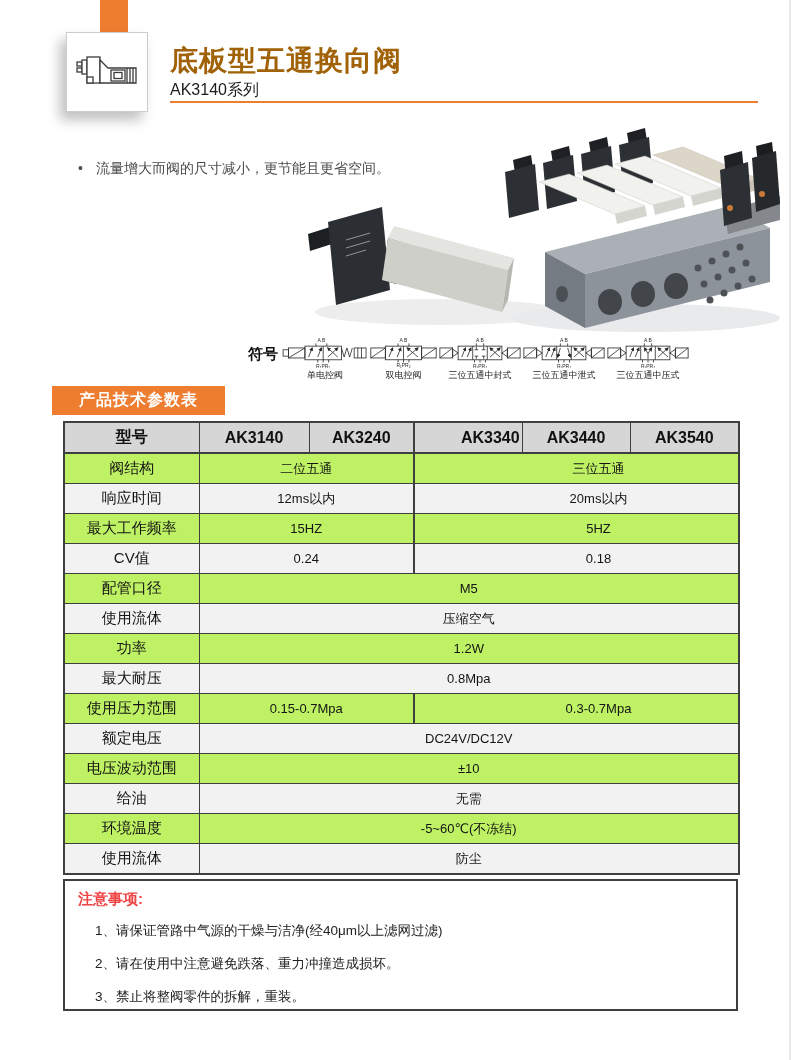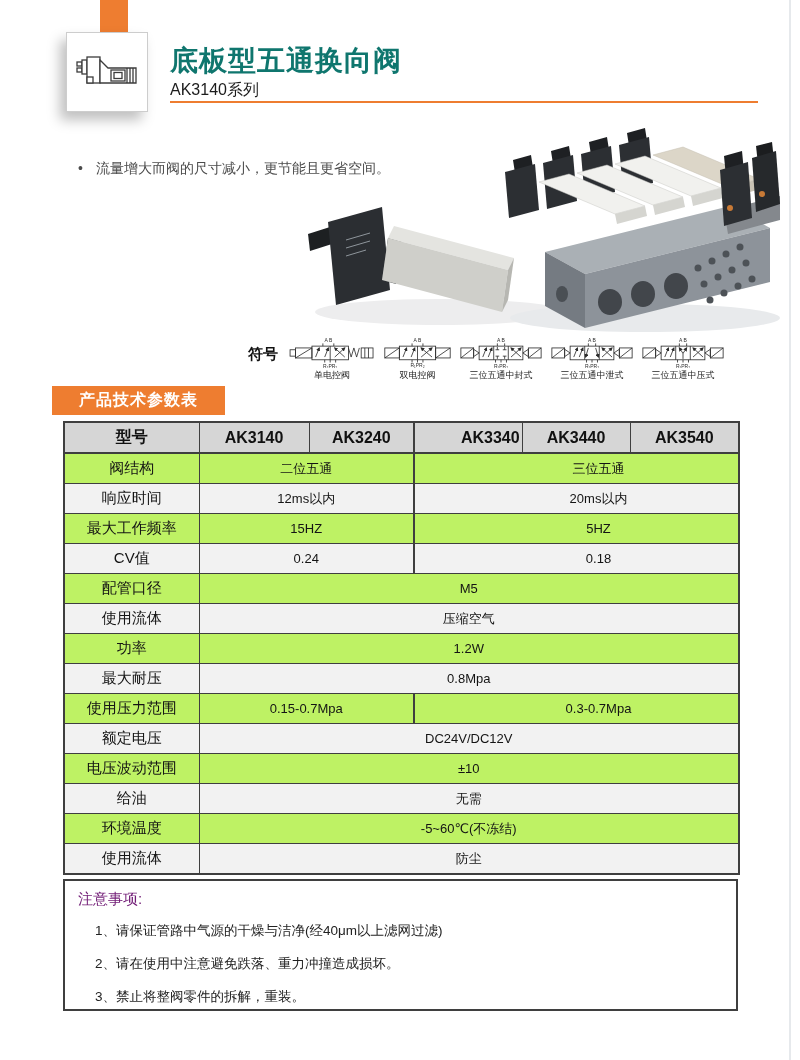--- a/index.html
+++ b/index.html
@@ -4,32 +4,32 @@
 <style>
   html,body{margin:0;padding:0;background:#ffffff;}
   .page{position:relative;width:800px;height:1060px;background:#fff;overflow:hidden;
         font-family:"Liberation Sans","DejaVu Sans",sans-serif;}
 
   
   .ribbon{position:absolute;left:100px;top:0;width:28px;height:58px;background:#EE7D30;}
   .icon-box{position:absolute;left:66px;top:32px;width:80px;height:78px;background:#fff;
             border:1px solid #cdcdcd;box-shadow:-6px 8px 12px rgba(0,0,0,.25);
             display:flex;align-items:center;justify-content:center;z-index:2;}
-  .title{position:absolute;left:170px;top:42px;font-size:28px;font-weight:700;color:#0f766e;letter-spacing:1px;}
+  .title{position:absolute;left:170px;top:42px;font-size:28px;font-weight:700;color:#a16207;letter-spacing:1px;}
   .series{position:absolute;left:170px;top:80px;font-size:16px;color:#1c1c1c;}
   .hr-orange{position:absolute;left:170px;top:101px;width:588px;height:2px;background:#EE7D30;}
 
   
   .bullet{position:absolute;left:78px;top:160px;font-size:14px;color:#4b4b4b;display:flex;gap:13px;}
 
   
   .photo{position:absolute;left:300px;top:112px;width:480px;height:225px;}
 
   
-  .symbols{position:absolute;left:248px;top:337px;display:flex;gap:7px;align-items:flex-start;justify-content:center;}
+  .symbols{position:absolute;left:248px;top:337px;display:flex;gap:0;align-items:flex-start;justify-content:center;}
   .sym-label{font-weight:700;font-size:15px;color:#111;margin-top:8px;margin-right:3px;white-space:nowrap;}
   .symgrp{display:flex;flex-direction:column;align-items:center;}
   .symcap{font-size:9px;color:#222;margin-top:1px;white-space:nowrap;}
   .sym text{font-size:5.5px;fill:#2b2b2b;text-anchor:middle;stroke:none;}
 
   
   .section-hdr{position:absolute;left:52px;top:386px;width:173px;height:29px;background:#EE7D30;
                color:#fff;font-size:16px;font-weight:700;display:flex;align-items:center;
                justify-content:center;letter-spacing:1px;}
 
@@ -40,21 +40,21 @@
                     padding:0;overflow:hidden;}
   .spec thead th{background:#D6D6D6;font-size:16px;font-weight:700;color:#111;
                  border-bottom:2px solid #3f3f3f;}
   .spec td{font-size:13px;color:#141414;}
   .spec td.lbl{font-size:15px;}
   .spec .grp{border-left:2px solid #3f3f3f;padding-left:44px;}
   .spec tbody tr:nth-child(even) td{background:#F2F2F2;}
 
   
   .notes{position:absolute;left:63px;top:879px;width:671px;height:128px;border:2px solid #3f3f3f;background:#fff;}
-  .notes-title{margin:9px 0 0 13px;font-size:15px;font-weight:400;color:#701a75;}
+  .notes-title{margin:9px 0 0 13px;font-size:15px;font-weight:700;color:#ef4444;}
   .notes p{margin:11px 0 0 30px;font-size:13.5px;color:#222;line-height:22px;}
 
   .edge-line{position:absolute;left:789px;top:0;width:2px;height:1060px;background:#e6e9ec;}
 </style>
 </head>
 <body>
 
 <div class="page">
 
   <svg width="0" height="0" style="position:absolute">

